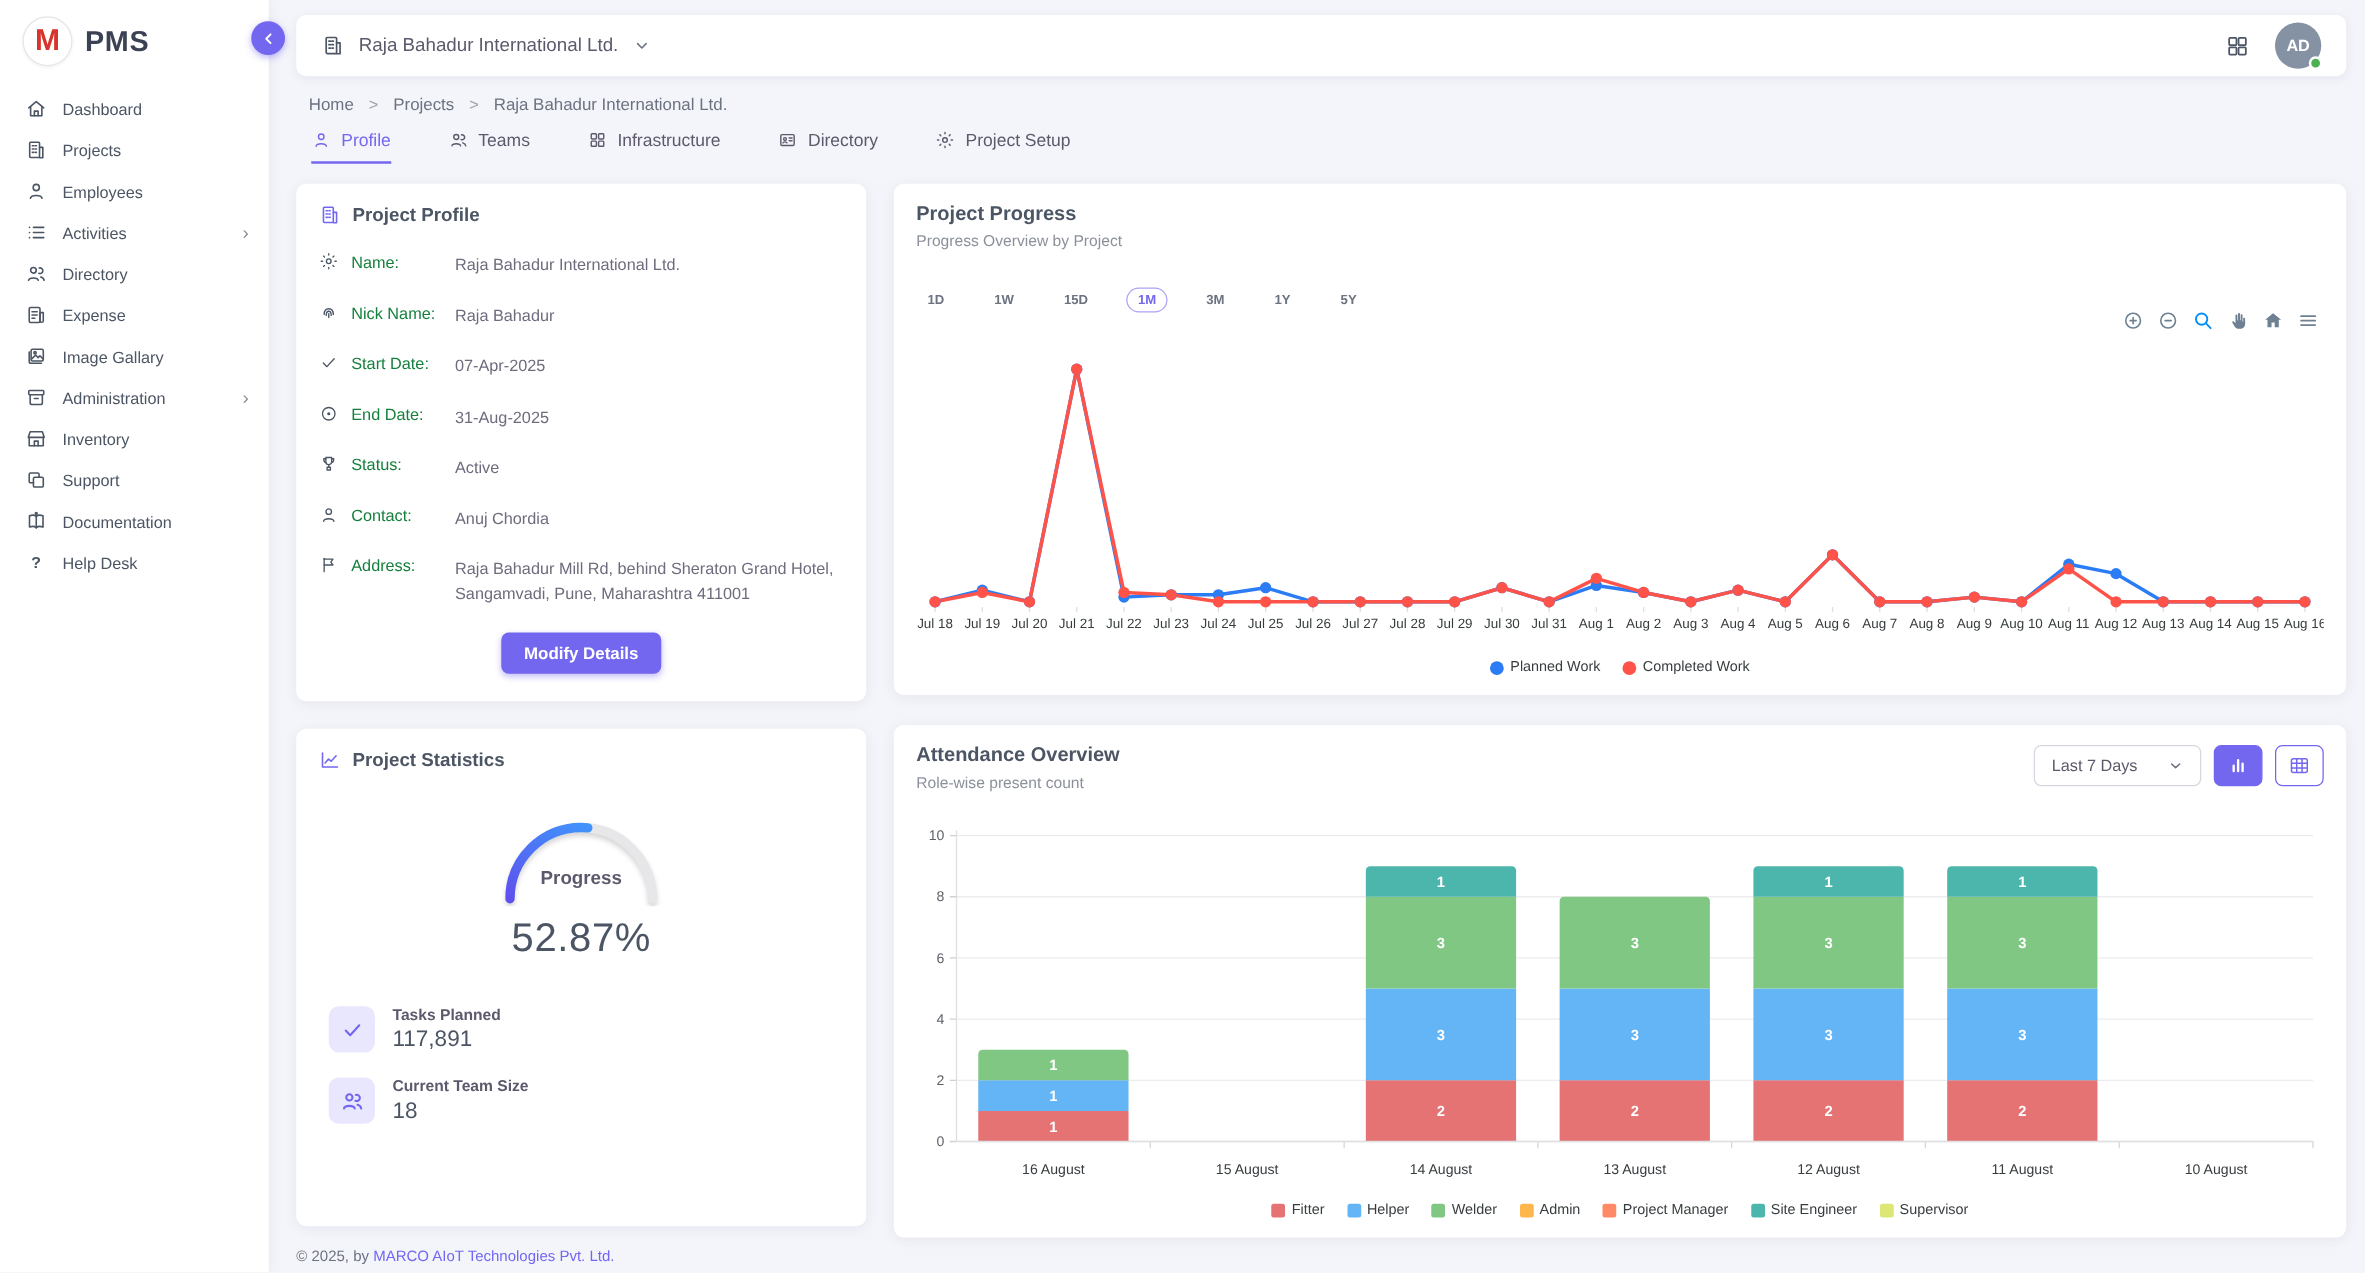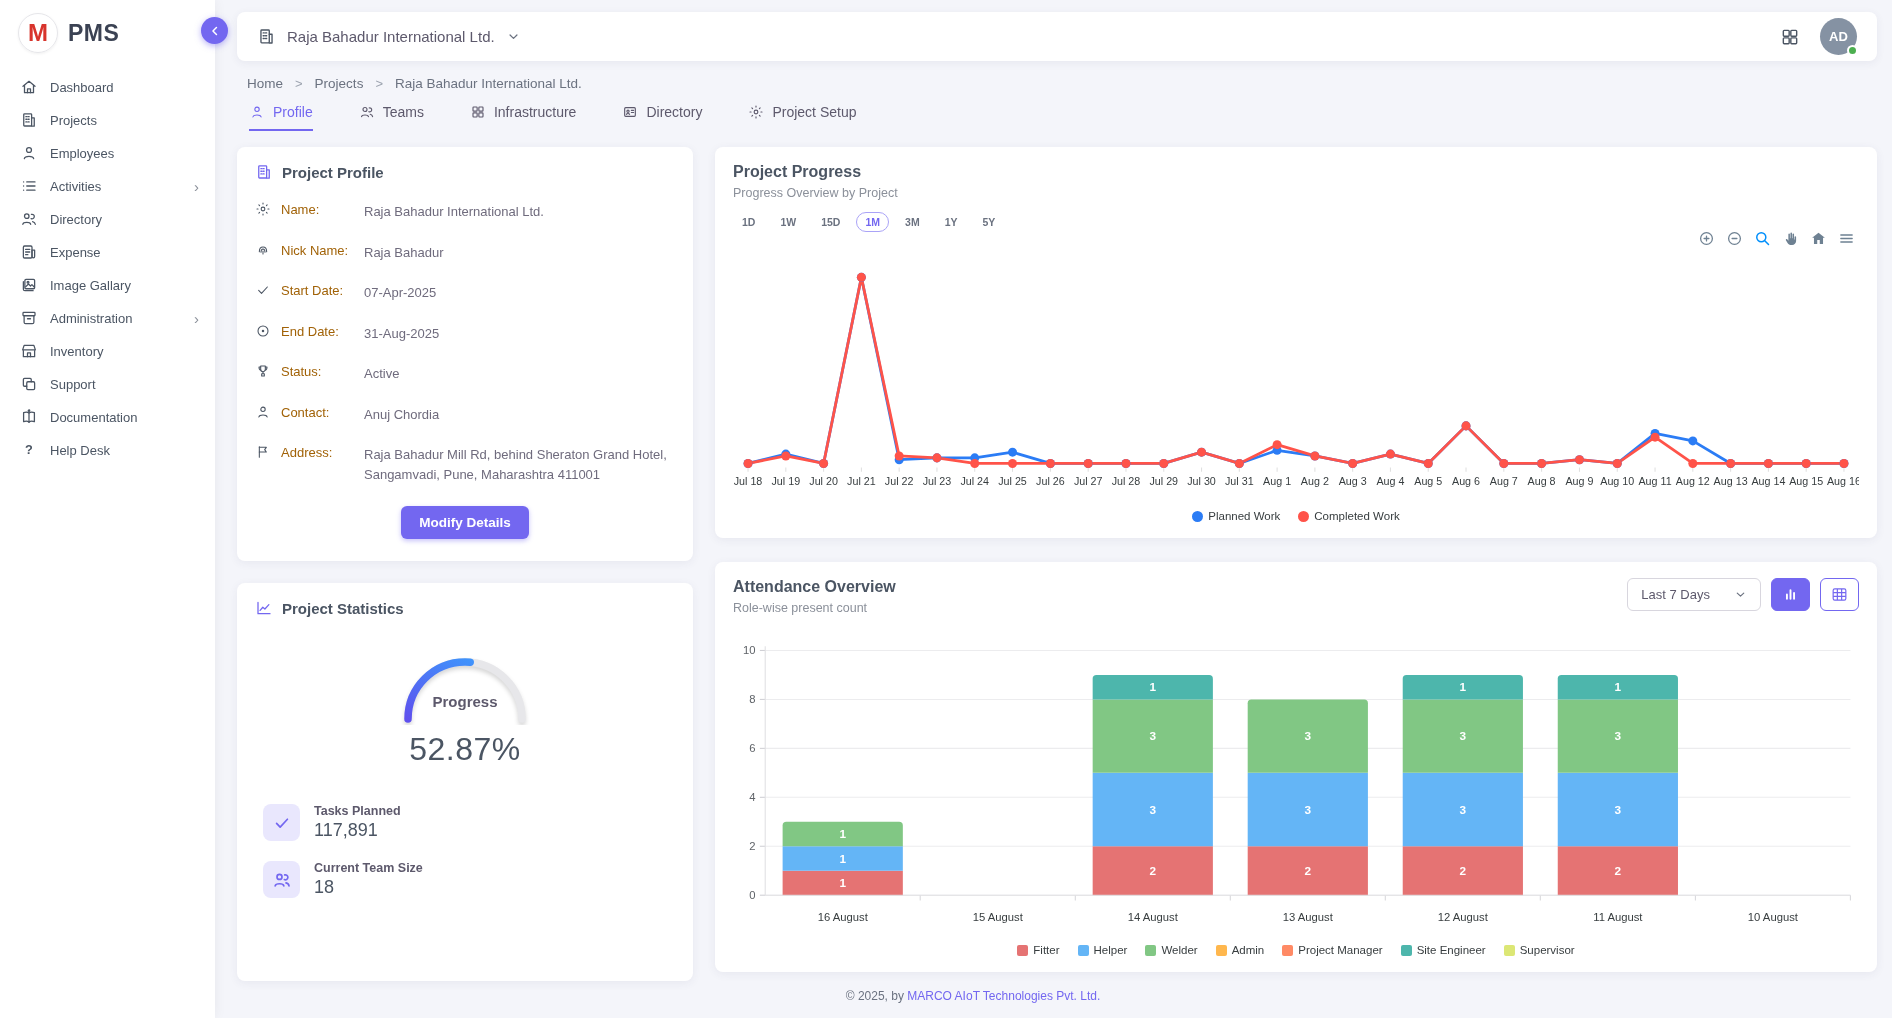--- a/index.html
+++ b/index.html
@@ -41,37 +41,37 @@
   .col-left{width:456px;flex-shrink:0;display:flex;flex-direction:column;gap:22px}
   .col-right{flex:1;display:flex;flex-direction:column;gap:24px}
   .card{background:#fff;border-radius:8px;box-shadow:0 2px 10px rgba(50,50,93,.07);padding:16px 18px}
   .card-head{display:flex;align-items:center;gap:9px;font-size:15px;font-weight:bold;color:#4b5563}
   .card-head .hicn{color:#7367f0;display:flex}
   .card-head .hicn svg{width:18px;height:18px}
   
   .p-row{display:flex;gap:9px;margin-top:21px;font-size:13px;align-items:flex-start}
   .p-icon{width:17px;flex-shrink:0;color:#4b5563;margin-top:-1px}
   .p-icon svg{width:16px;height:16px;display:block}
-  .p-label{width:74px;flex-shrink:0;color:#a16207}
+  .p-label{width:74px;flex-shrink:0;color:#15803d}
   .p-value{flex:1;color:#6f6b7d;line-height:1.5}
   .modify-btn{display:block;margin:22px auto 6px;background:#7367f0;color:#fff;border:none;border-radius:6px;padding:9px 18px;font-size:13.5px;font-weight:bold;cursor:pointer;box-shadow:0 2px 5px rgba(115,103,240,.4)}
   
   .stats-card{min-height:398px}
   .gauge-wrap{text-align:center;margin-top:24px}
   .gauge-track{filter:drop-shadow(0 3px 2px rgba(0,0,0,.16))}
   .gauge-value{font-size:32px;color:#4b5563;margin-top:2px;letter-spacing:.5px}
   .stat-row{display:flex;align-items:center;gap:14px;margin-top:20px;padding-left:8px}
   .stat-row:first-of-type{margin-top:36px}
   .stat-icon{width:37px;height:37px;border-radius:8px;display:flex;align-items:center;justify-content:center;flex-shrink:0}
   .stat-icon svg{width:20px;height:20px}
   .stat-label{font-size:12.5px;font-weight:bold;color:#5d596c}
   .stat-value{font-size:18px;color:#4b5563;margin-top:2px}
   
   .sub-title{font-size:12.5px;color:#8b909a;margin-top:5px}
-  .ranges{display:flex;gap:7px;margin-top:12px}
+  .ranges{display:flex;gap:22px;margin-top:30px}
   .range-chip{font-size:10.5px;font-weight:bold;color:#6b7280;padding:3px 8px;border-radius:11px;border:1px solid transparent;cursor:pointer;background:none}
   .range-chip.active{color:#7367f0;border-color:#aaa3f7}
   .chart-toolbar{display:flex;gap:11px;justify-content:flex-end;padding-right:4px;margin-top:-2px}
   .tool-icon{width:17px;height:17px;cursor:pointer;display:flex}
   .tool-icon svg{width:17px;height:17px}
   #line-chart{margin-top:8px}
   #line-chart svg{display:block;width:100%}
   .chart-legend{display:flex;justify-content:center;gap:18px;margin-top:4px;font-size:11.5px;color:#373d3f}
   .leg-item{display:flex;align-items:flex-end;gap:5px;cursor:pointer}
   .leg-dot{width:11px;height:11px;border-radius:50%}
@@ -80,21 +80,21 @@
   .att-head{display:flex;justify-content:space-between;align-items:flex-start}
   .att-controls{display:flex;gap:10px;align-items:center}
   .select-box{display:flex;align-items:center;gap:24px;border:1px solid #d8d6de;border-radius:6px;padding:8px 13px;font-size:13px;color:#5d596c;cursor:pointer;background:#fff}
   .select-box svg{width:13px;height:13px;color:#6b7280}
   .view-btn{width:39px;height:33px;border-radius:6px;display:flex;align-items:center;justify-content:center;border:1px solid #7367f0;background:#fff;color:#7367f0;cursor:pointer}
   .view-btn svg{width:19px;height:19px}
   .view-btn.active{background:#7367f0;color:#fff}
   #bar-chart{margin-top:14px}
   #bar-chart svg{display:block;width:100%}
   
-  .footer{margin-top:8px;text-align:center;padding-right:168px;font-size:12px;color:#6b7280}
+  .footer{margin-top:8px;text-align:left;padding-right:168px;font-size:12px;color:#6b7280}
   .footer a{color:#7367f0;text-decoration:none;cursor:pointer}
 </style>
 </head>
 <body>
 
 <div class="app">
   <aside class="sidebar">
     <div class="logo">
       <span class="logo-badge">M</span>
       <span class="logo-text">PMS</span>

